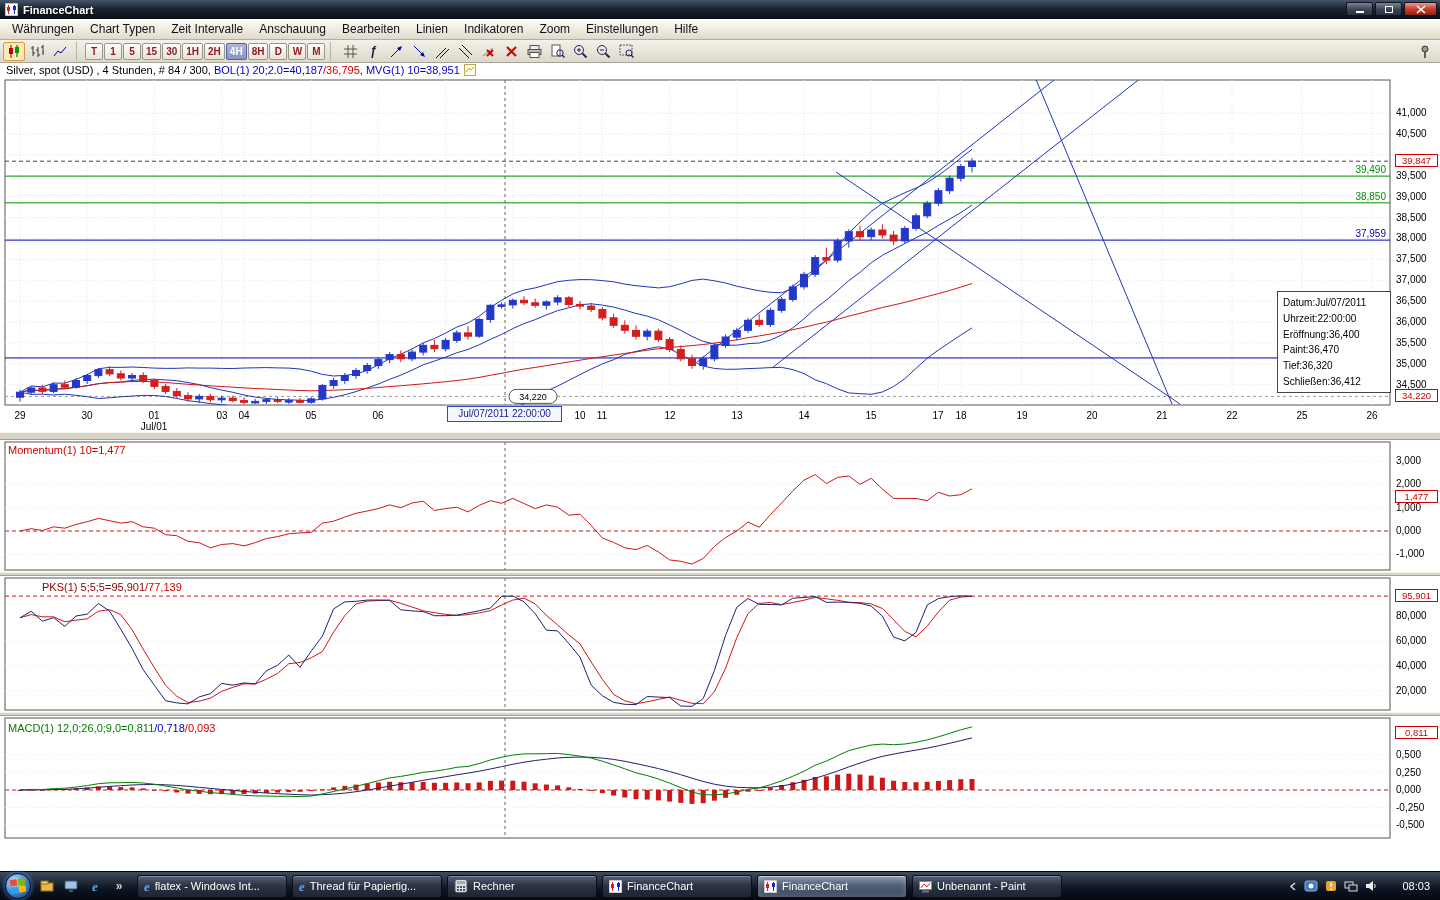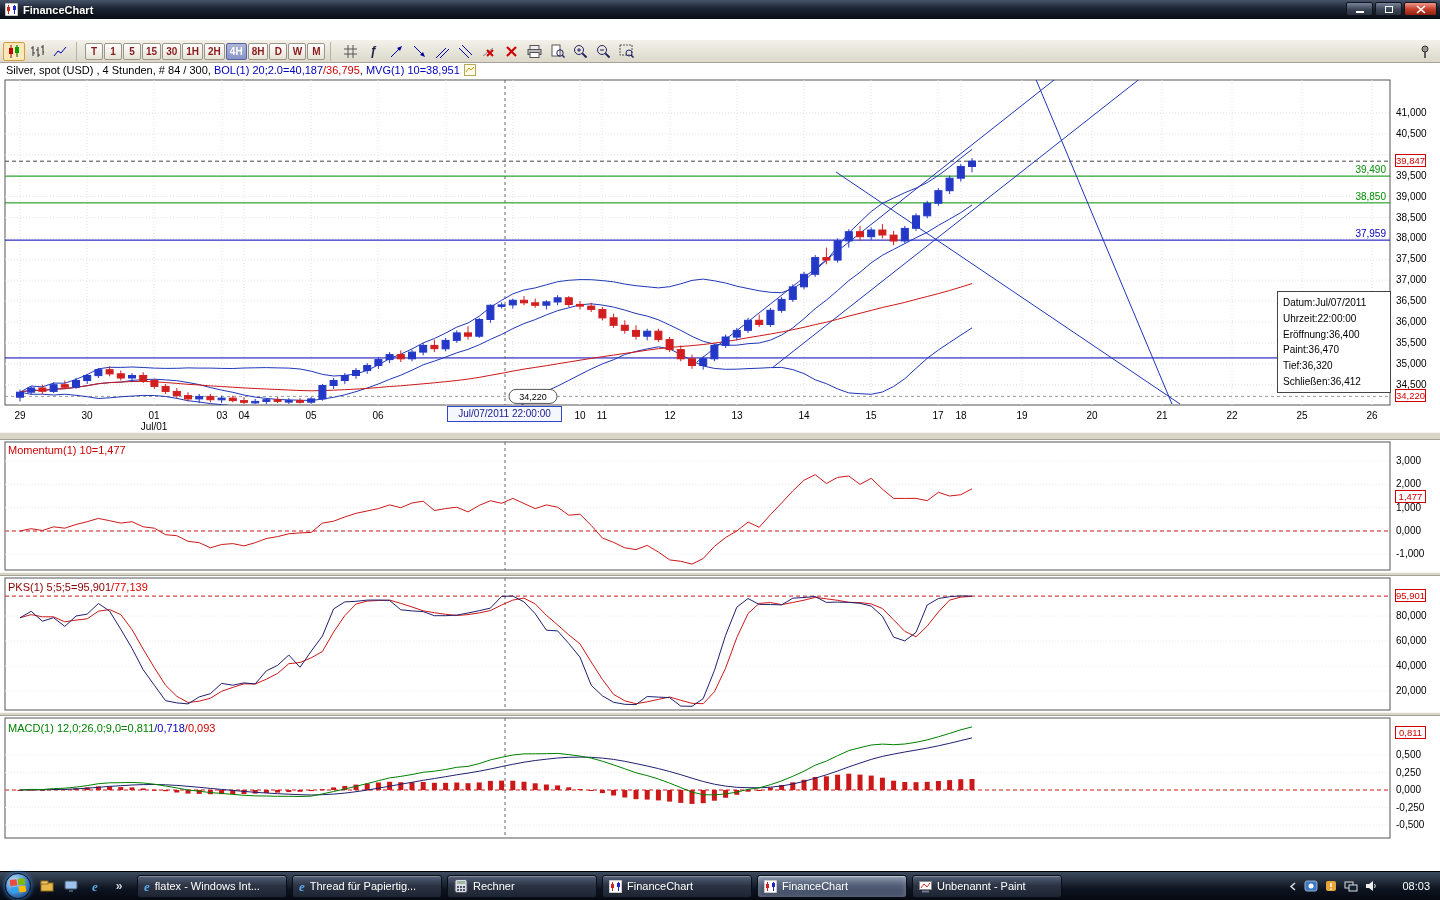--- a/index.html
+++ b/index.html
@@ -25,21 +25,21 @@
   .tbtn.pin{position:absolute;right:4px}
   .tfbtn{min-width:18px;height:17px;padding:0 3px;font-size:10px;font-weight:bold;color:#8b1a1a;background:linear-gradient(#ffffff,#e6e2d6);border:1px solid #9a968a;border-radius:2px;display:flex;align-items:center;justify-content:center}
   .tfbtn.active{background:linear-gradient(#aeb6d8,#8794c6);color:#fff;border-color:#57619e}
   .tsep{width:4px;height:19px;border-left:1px solid #b6b2a6;margin:0 4px}
   .ie-e{font-family:"Liberation Serif",serif;font-style:italic;font-weight:bold;color:#5aa7ea;font-size:13px;line-height:1}
 
   
   .instlabel{position:absolute;top:64px;left:6px;font-size:11px;z-index:5;white-space:nowrap}
   .plabel{position:absolute;left:8px;font-size:11px;z-index:6;white-space:nowrap}
   .chart-svg{position:absolute;left:0}
-  .badge{position:absolute;left:1395px;width:31px;height:13px;border:1px solid #d00000;background:#fff;color:#d00000;font-size:9.5px;line-height:11px;text-align:center;z-index:8}
+  .badge{position:absolute;left:1395px;width:43px;height:13px;border:1px solid #d00000;background:#fff;color:#d00000;font-size:9.5px;line-height:11px;text-align:center;z-index:8}
   .tooltip{position:absolute;left:1277px;top:291px;width:114px;height:102px;background:#fff;border:1px solid #444;z-index:9;font-size:10px;padding:3px 5px;display:flex;flex-direction:column;justify-content:space-around}
   .trow{display:flex;justify-content:flex-start}
   .datebox{position:absolute;left:447px;top:406px;width:115px;height:16px;border:1px solid #3246c8;background:#f5f7ff;color:#1a1a8c;font-size:10px;text-align:center;line-height:14px;z-index:7}
   .splitter{position:absolute;left:0;width:1440px;background:#d8d4c8;border-top:1px solid #f6f4ee;border-bottom:1px solid #a5a197;z-index:4}
 
   
   .bottombar{position:absolute;top:843px;left:0;width:1440px;height:28px;background:linear-gradient(#f5f3ed,#dad6ca);border-top:1px solid #9c988c;z-index:10}
   .search-box{position:absolute;left:6px;top:4px;width:184px;height:19px;background:#fff;border:1px solid #8a8a8a;border-radius:2px;display:flex;align-items:center;padding:0 4px;gap:4px}
   .search-box input{border:none;outline:none;flex:1;font-size:11px;color:#333;font-family:"Liberation Sans",sans-serif;background:transparent}
   .search-box input::placeholder{color:#9a9a9a}
@@ -92,20 +92,32 @@
           <svg width="10" height="9">
             <g stroke="#fff" stroke-width="1.6">
               <line x1="1" y1="1" x2="9" y2="8"></line>
               <line x1="9" y1="1" x2="1" y2="8"></line>
             </g>
           </svg>
         </div>
       </span>
   </div>
 
+  <div class="menubar" id="menubar">
+      <div class="menu-item">Währungen</div>
+      <div class="menu-item">Chart Typen</div>
+      <div class="menu-item">Zeit Intervalle</div>
+      <div class="menu-item">Anschauung</div>
+      <div class="menu-item">Bearbeiten</div>
+      <div class="menu-item">Linien</div>
+      <div class="menu-item">Indikatoren</div>
+      <div class="menu-item">Zoom</div>
+      <div class="menu-item">Einstellungen</div>
+      <div class="menu-item">Hilfe</div>
+    </div>
   <div class="toolbar" id="toolbar">
       <div class="tbtn active">
         <svg width="15" height="15">
           <line x1="4" y1="1" x2="4" y2="14" stroke="#a00000"></line>
           <rect x="2" y="4" width="4" height="6" fill="#c00000"></rect>
           <line x1="10" y1="1" x2="10" y2="13" stroke="#00５000"></line>
           <line x1="10" y1="1" x2="10" y2="13" stroke="#005000"></line>
           <rect x="8" y="3" width="4" height="6" fill="#00a000"></rect>
         </svg>
       </div>
@@ -576,21 +588,21 @@
       <line x1="505" y1="2" x2="505" y2="130" stroke="#666" stroke-dasharray="3,3"></line>
       <polyline points="20.0,91.0 31.2,88.7 42.4,90.5 53.6,86.8 64.8,88.2 76.0,84.5 87.2,81.7 98.4,78.4 109.6,80.7 120.8,83.1 132.0,81.7 143.2,86.8 154.4,88.2 165.6,94.7 176.8,95.7 188.0,101.3 199.2,102.7 210.4,107.8 221.6,104.5 232.8,103.6 244.0,105.9 255.2,102.7 266.4,98.5 277.6,96.6 288.8,93.8 300.0,92.9 311.2,92.4 322.4,83.1 333.6,81.2 344.8,77.0 356.0,73.3 367.2,71.0 378.4,68.6 389.6,64.9 400.8,67.7 412.0,63.0 423.2,61.2 434.4,70.5 445.6,68.6 456.8,67.2 468.0,71.9 479.2,65.4 490.4,60.7 501.6,63.3 512.8,58.4 524.0,63.5 535.2,68.6 546.4,64.9 557.6,67.2 568.8,75.2 580.0,74.2 591.2,85.4 602.4,98.0 613.6,102.4 624.8,107.8 636.0,109.6 647.2,105.4 658.4,112.0 669.6,119.9 680.8,121.3 692.0,124.1 703.2,118.5 714.4,106.4 725.6,97.5 736.8,91.0 748.0,82.1 759.2,87.3 770.4,74.7 781.6,63.0 792.8,50.9 804.0,40.2 815.2,34.6 826.4,43.5 837.6,37.4 848.8,36.0 860.0,44.4 871.2,38.3 882.4,49.1 893.6,58.4 904.8,58.4 916.0,58.4 927.2,60.7 938.4,52.3 949.6,56.0 960.8,54.7 972.0,48.8" fill="none" stroke="#cc1818" stroke-width="1" clip-path="url(#clipMom)"></polyline>
       <text x="1396" y="24.099999999999994" fill="#000" font-size="10" text-anchor="start">3,000</text>
       <text x="1396" y="47.4" fill="#000" font-size="10" text-anchor="start">2,000</text>
       <text x="1396" y="70.7" fill="#000" font-size="10" text-anchor="start">1,000</text>
       <text x="1396" y="94" fill="#000" font-size="10" text-anchor="start">0,000</text>
       <text x="1396" y="117.3" fill="#000" font-size="10" text-anchor="start">-1,000</text>
     </svg>
 
   <div class="splitter" style="top:572px;height:4px"></div>
-  <div class="plabel" id="lblPks" style="top:581px"><span style="color: rgb(139, 0, 0);">PKS(1) 5;5;5=95,901</span><span style="color: rgb(224, 0, 0);">/77,139</span></div>
+  <div class="plabel" id="lblPks" style="top:581px"><span style="color: rgb(139, 0, 0); margin-left: 34px;">PKS(1) 5;5;5=95,901</span><span style="color: rgb(224, 0, 0);">/77,139</span></div>
   <svg id="svgPks" class="chart-svg" style="top:576px" width="1440" height="136">
       <defs>
         <clipPath id="clipPks">
           <rect x="5" y="2" width="1385" height="132"></rect>
         </clipPath>
       </defs>
       <rect x="5" y="2" width="1385" height="132" fill="#fff" stroke="#555"></rect>
       <line x1="5" y1="40.0" x2="1390" y2="40.0" stroke="#ececec" stroke-dasharray="1,2"></line>
       <line x1="5" y1="65.0" x2="1390" y2="65.0" stroke="#ececec" stroke-dasharray="1,2"></line>
       <line x1="5" y1="90.0" x2="1390" y2="90.0" stroke="#ececec" stroke-dasharray="1,2"></line>

